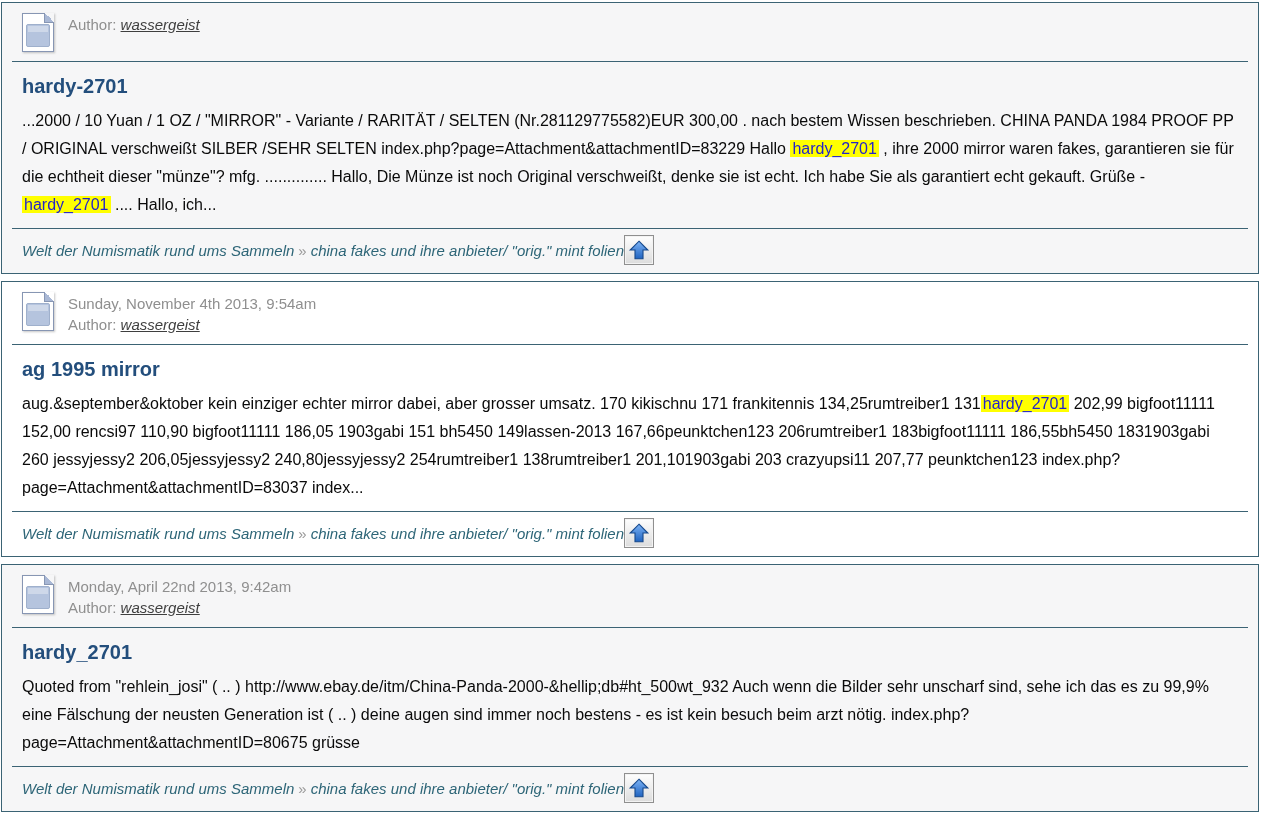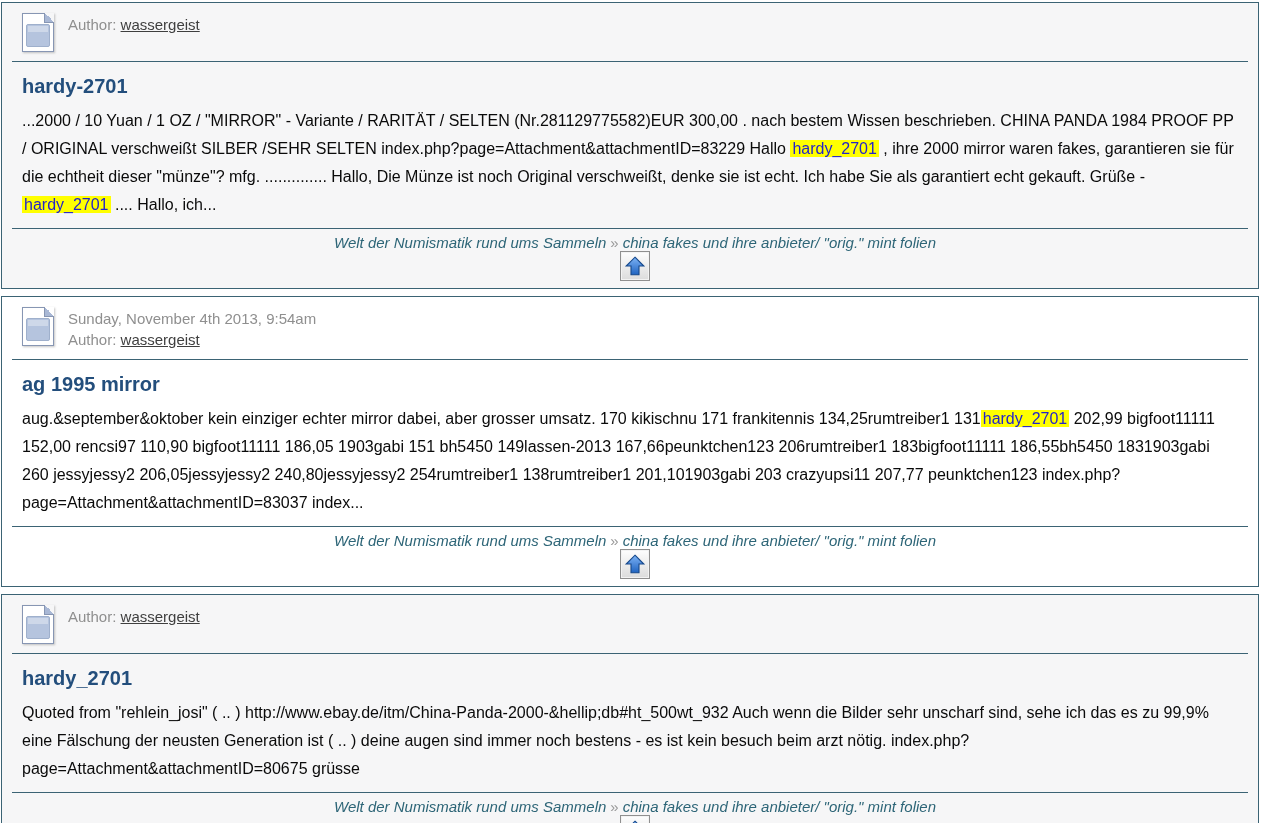--- a/index.html
+++ b/index.html
@@ -34,20 +34,21 @@
   }
   .author-line {
     color: var(--date_text, #8f8f8f);
     font-size: 15px;
     line-height: 21px;
   }
   .author-link {
     color: var(--author_link, #3f3f3f);
     text-decoration: underline;
     cursor: pointer;
+    font-style: italic;
   }
 
   .sep {
     border: 0;
     border-top: 1px solid var(--card_border, #3b6374);
     margin: 9px 10px 0 10px;
     height: 0;
   }
 
   .title {
@@ -71,21 +72,20 @@
     color: var(--highlight_text, #2323cc);
     padding: 0 2px;
   }
 
   .foot {
     display: flex;
     justify-content: flex-start;
     align-items: center;
     padding: 5px 10px 7px 20px;
     min-height: 32px;
-    flex-direction: column;
   }
   .breadcrumb {
     font-style: italic;
     font-size: 15px;
     color: var(--breadcrumb_link, #2d6577);
   }
   .bc-link { color: var(--breadcrumb_link, #2d6577); cursor: pointer; }
   .bc-sep  { color: #9a9a9a; padding: 0 4px; font-style: normal; }
 
   .goto-btn {
@@ -197,20 +197,21 @@
     </div>
   </article>
 
   <article class="card">
     <div class="head">
       <span class="doc-icon">
         <span class="doc-fold"></span>
         <span class="doc-thumb"></span>
       </span>
       <div class="meta">
+        <div class="date">Monday, April 22nd 2013, 9:42am</div>
         <div class="author-line"><span>Author:</span>
           <a class="author-link">wassergeist</a></div>
       </div>
     </div>
     <div class="sep"></div>
     <h2 class="title">hardy_2701</h2>
     <p class="body-text"><span>Quoted from "rehlein_josi" ( .. ) http://www.ebay.de/itm/China-Panda-2000-&amp;hellip;db#ht_500wt_932 Auch wenn die Bilder sehr unscharf sind, sehe ich das es zu 99,9% eine Fälschung der neusten Generation ist ( .. ) deine augen sind immer noch bestens - es ist kein besuch beim arzt nötig. index.php?page=Attachment&amp;attachmentID=80675 grüsse</span></p>
     <div class="sep"></div>
     <div class="foot">
       <div class="breadcrumb">

